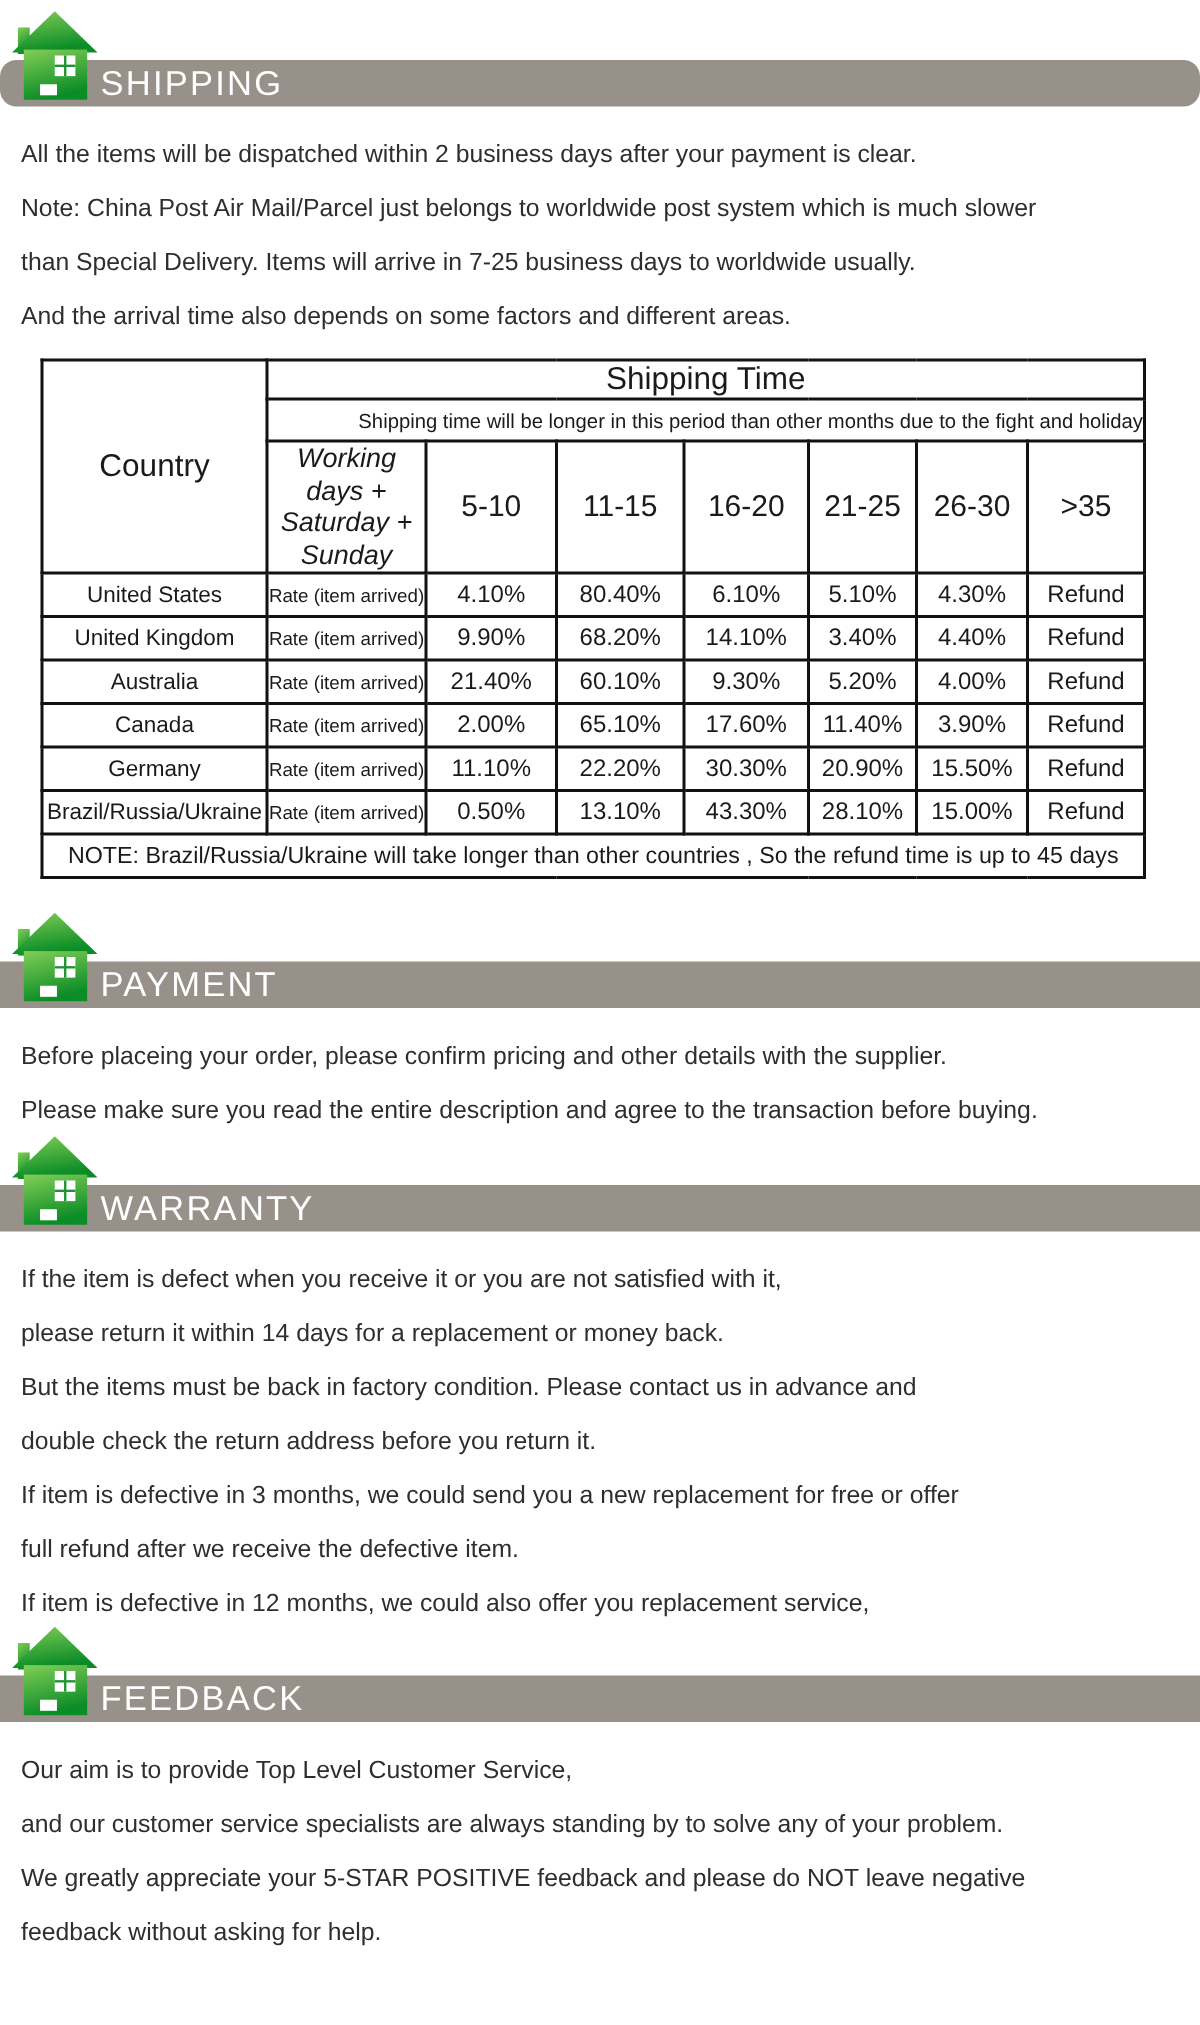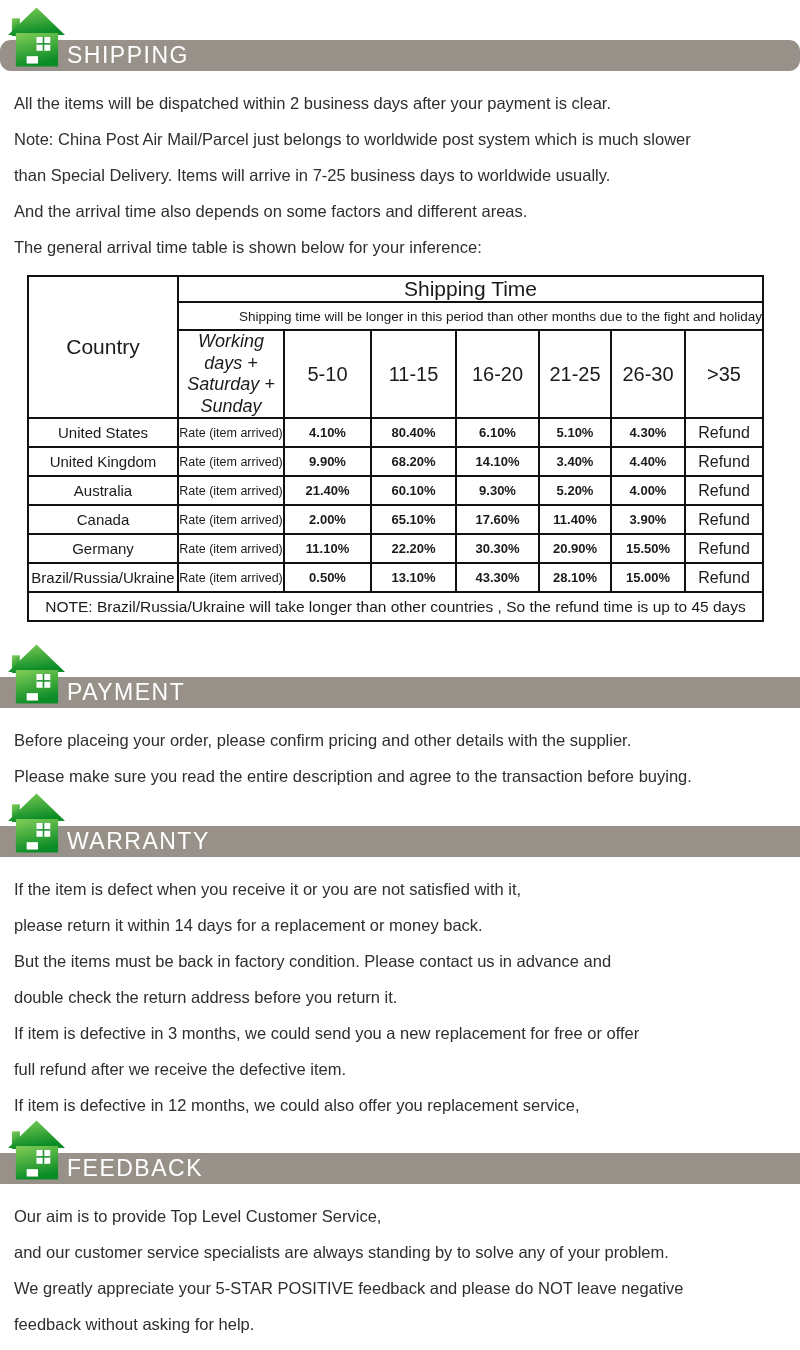--- a/index.html
+++ b/index.html
@@ -34,21 +34,21 @@
     text-align:center; vertical-align:middle; padding:0; overflow:hidden;margin-top:34px;
   }
   td.country-head { font-size:21px; }
   td.st-head  { font-size:21px; height:24px; }
   td.st-sub   { font-size:13.5px; height:26px;text-align:right; }
   td.wd-head  { font-size:18px; height:58px; line-height:1.2; padding:0 4px;font-style:italic; }
   td.range    { font-size:20px; }
   tr.data-row td { height:27px; }
   td.c  { font-size:15px; white-space:nowrap; }
   td.r  { font-size:12.5px; white-space:nowrap; }
-  td.v  { font-size:13px;font-weight:bold; }
+  td.v  { font-size:16px; }
   td.refund { font-size:16px; }
   td.note { font-size:15.5px; height:27px; white-space:nowrap; }
 </style>
 </head>
 <body>
 
 <svg width="0" height="0" style="position:absolute" aria-hidden="true">
   <defs>
     <linearGradient id="houseGrad" x1="0%" y1="0%" x2="30%" y2="100%">
       <stop offset="0%" style="stop-color:var(--house-green-light,#82ce57)"></stop>
@@ -72,21 +72,20 @@
     <svg class="house" viewBox="0 0 58 60">
         <use href="#house-shape"></use>
       </svg>
     <span class="section-title">SHIPPING</span>
   </div>
   <div class="paras">
     <p>All the items will be dispatched within 2 business days after your payment is clear.</p>
     <p>Note: China Post Air Mail/Parcel just belongs to worldwide post system which is much slower</p>
     <p>than Special Delivery. Items will arrive in 7-25 business days to worldwide usually.</p>
     <p>And the arrival time also depends on some factors and different areas.</p>
-    <p>The general arrival time table is shown below for your inference:</p>
   </div>
 
   <table class="ship-table">
     <colgroup>
       <col style="width:150px">
         <col style="width:106px">
         <col style="width:87px">
         <col style="width:85px">
       <col style="width:83px">
         <col style="width:72px">

